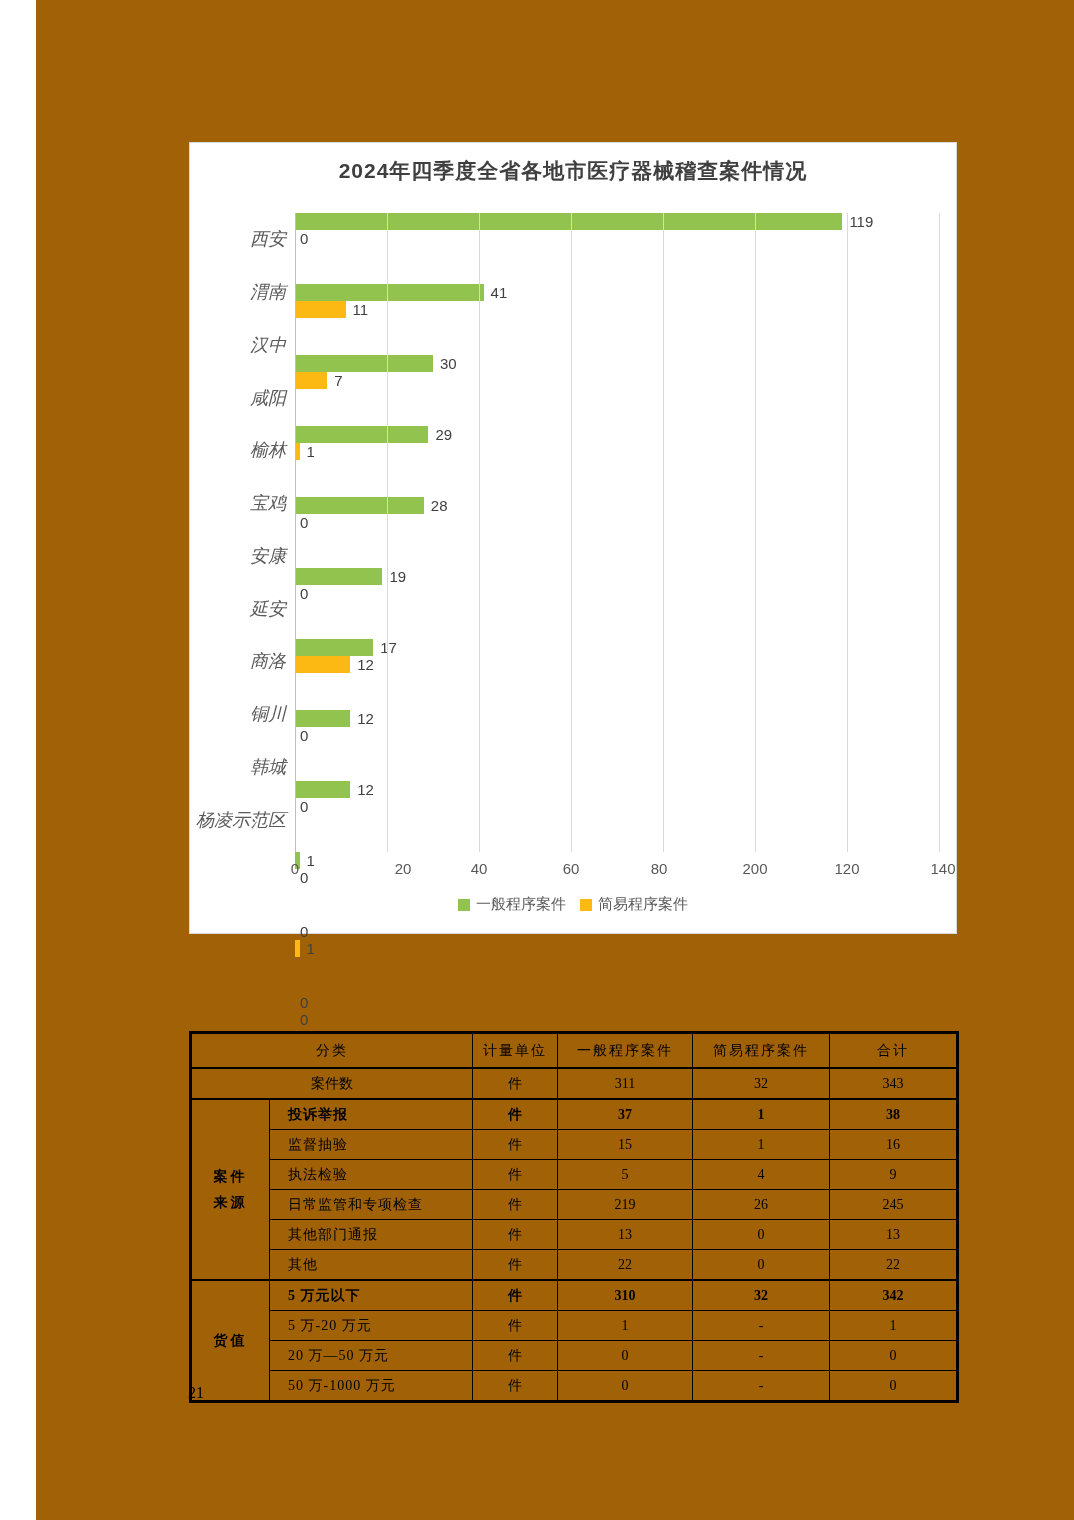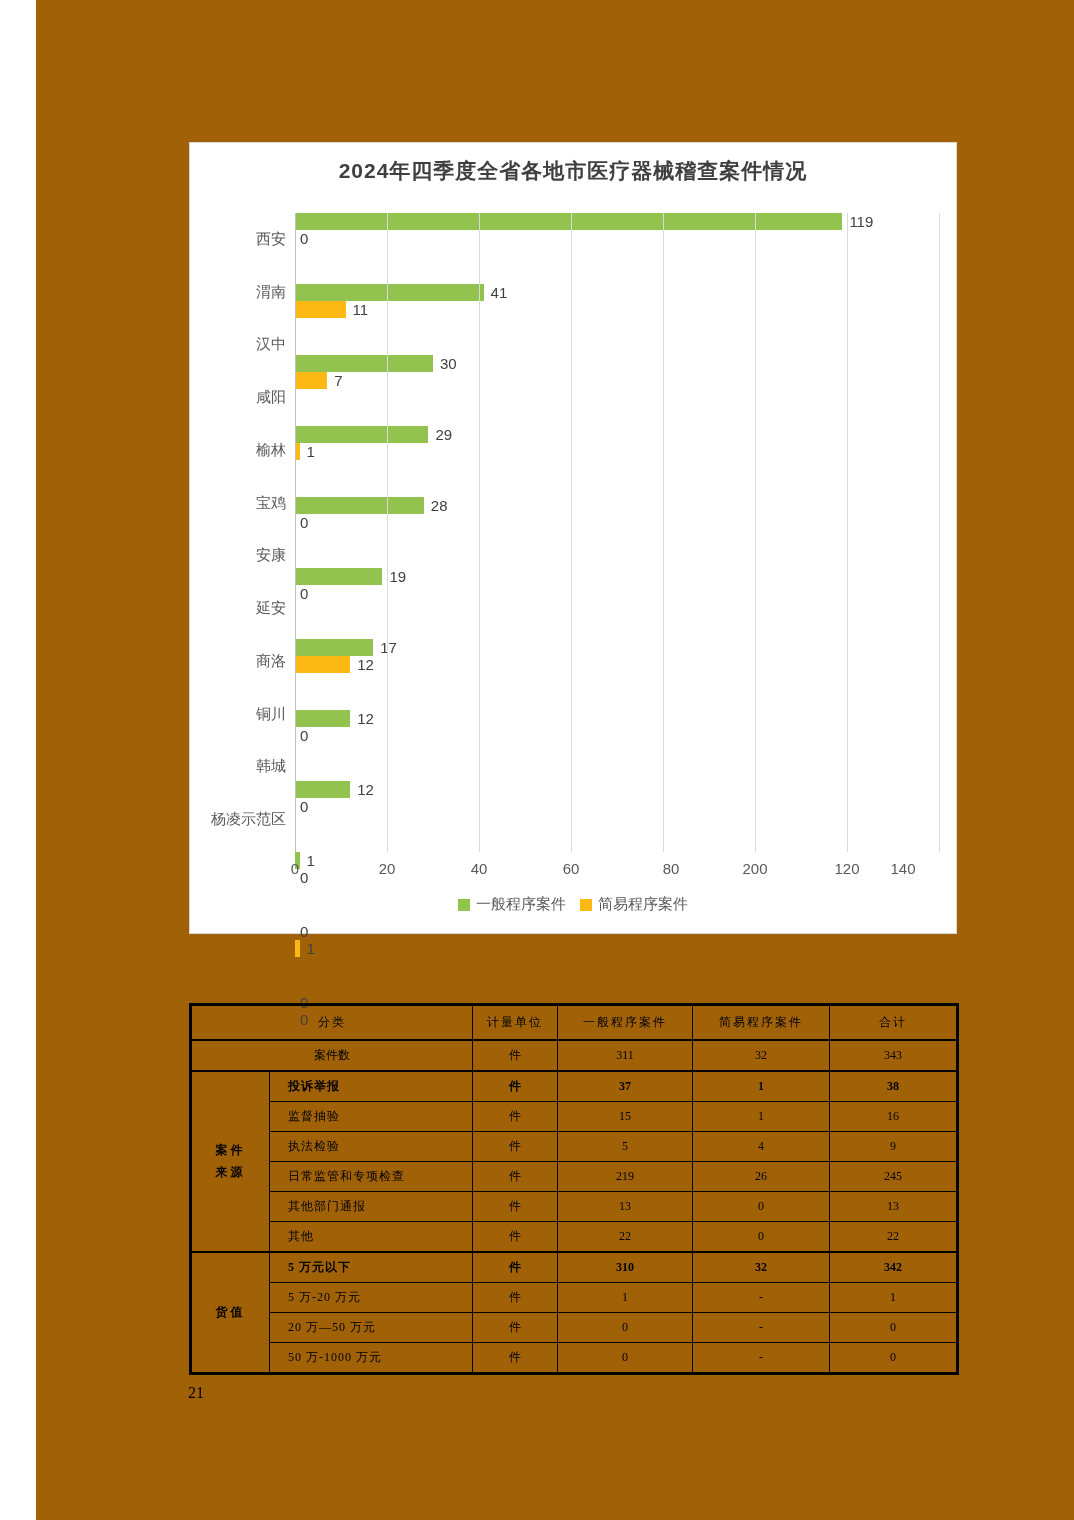--- a/index.html
+++ b/index.html
@@ -49,22 +49,23 @@
     width: 96px;
     height: 100%;
     display: flex;
     flex-direction: column;
   }
   .cat-label {
     flex: 1;
     display: flex;
     align-items: center;
     justify-content: flex-end;
-    font-size: 15px;
+    font-size: 18px;
     color: #595959;
+    font-style: italic;
   }
   .plot {
     position: absolute;
     left: 105px;
     top: 0;
     width: 644px;
     height: 100%;
   }
   .gridline {
     position: absolute;
@@ -133,25 +134,25 @@
     top: 956px;
     left: 0;
     width: 100%;
     text-align: center;
     font-size: 22px;
     color: #000000;
   }
   .data-table {
     position: absolute;
     left: 153px;
-    top: 1003px;
+    top: 1031px;
     width: 767px;
     border-collapse: collapse;
     table-layout: fixed;
-    font-size: 12px;
+    font-size: 14px;
     color: #000000;
     border: 3px solid #000000;
   }
   .data-table th, .data-table td {
     border: 1px solid #000000;
     text-align: center;
     padding: 0;
     overflow: hidden;
   }
   .data-table th {
@@ -321,33 +322,33 @@
               </div>
               <div class="bar-line">
                 <div class="bar" style="width: 0px; background: rgb(253, 185, 19);"></div>
                 <span class="bar-label zero">0</span>
               </div>
             </div>
           </div>
       <div class="gridline axis" style="left: 0px;"></div>
           <div class="tick-label" style="left: 0px;">0</div>
           <div class="gridline" style="left: 92px;"></div>
-          <div class="tick-label" style="left: 92px;">20</div>
+          <div class="tick-label" style="left: 108px;">20</div>
           <div class="gridline" style="left: 184px;"></div>
           <div class="tick-label" style="left: 184px;">40</div>
           <div class="gridline" style="left: 276px;"></div>
           <div class="tick-label" style="left: 276px;">60</div>
           <div class="gridline" style="left: 368px;"></div>
-          <div class="tick-label" style="left: 376px;">80</div>
+          <div class="tick-label" style="left: 364px;">80</div>
           <div class="gridline" style="left: 460px;"></div>
           <div class="tick-label" style="left: 460px;">200</div>
           <div class="gridline" style="left: 552px;"></div>
           <div class="tick-label" style="left: 552px;">120</div>
           <div class="gridline" style="left: 644px;"></div>
-          <div class="tick-label" style="left: 608px;">140</div>
+          <div class="tick-label" style="left: 648px;">140</div>
         </div>
     </div>
     <div class="legend" id="legend">
         <div class="legend-item">
           <span class="legend-swatch" style="background: rgb(146, 195, 78);"></span>
           <span>一般程序案件</span>
         </div>
         <div class="legend-item">
           <span class="legend-swatch" style="background: rgb(253, 185, 19);"></span>
           <span>简易程序案件</span>

